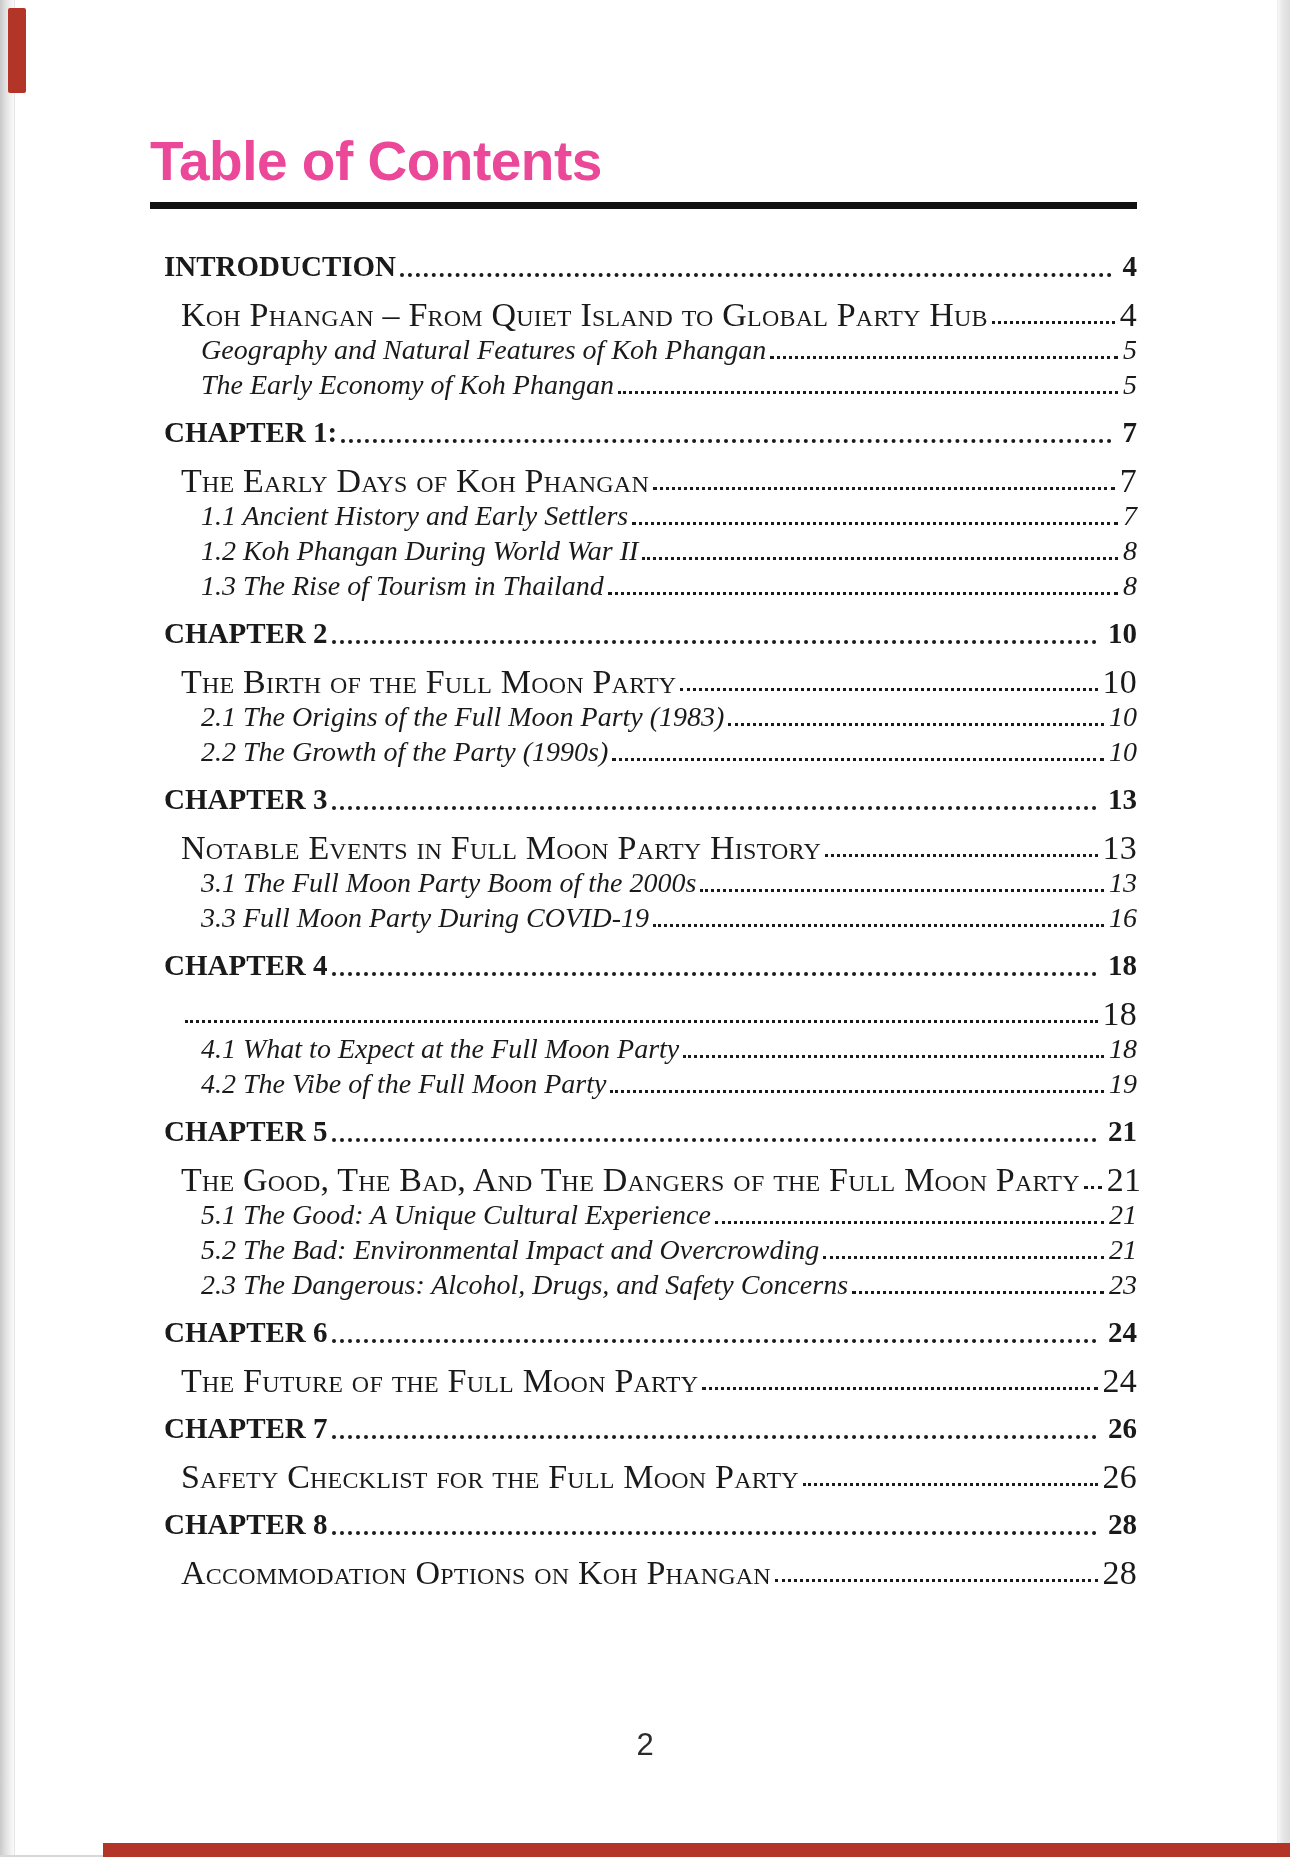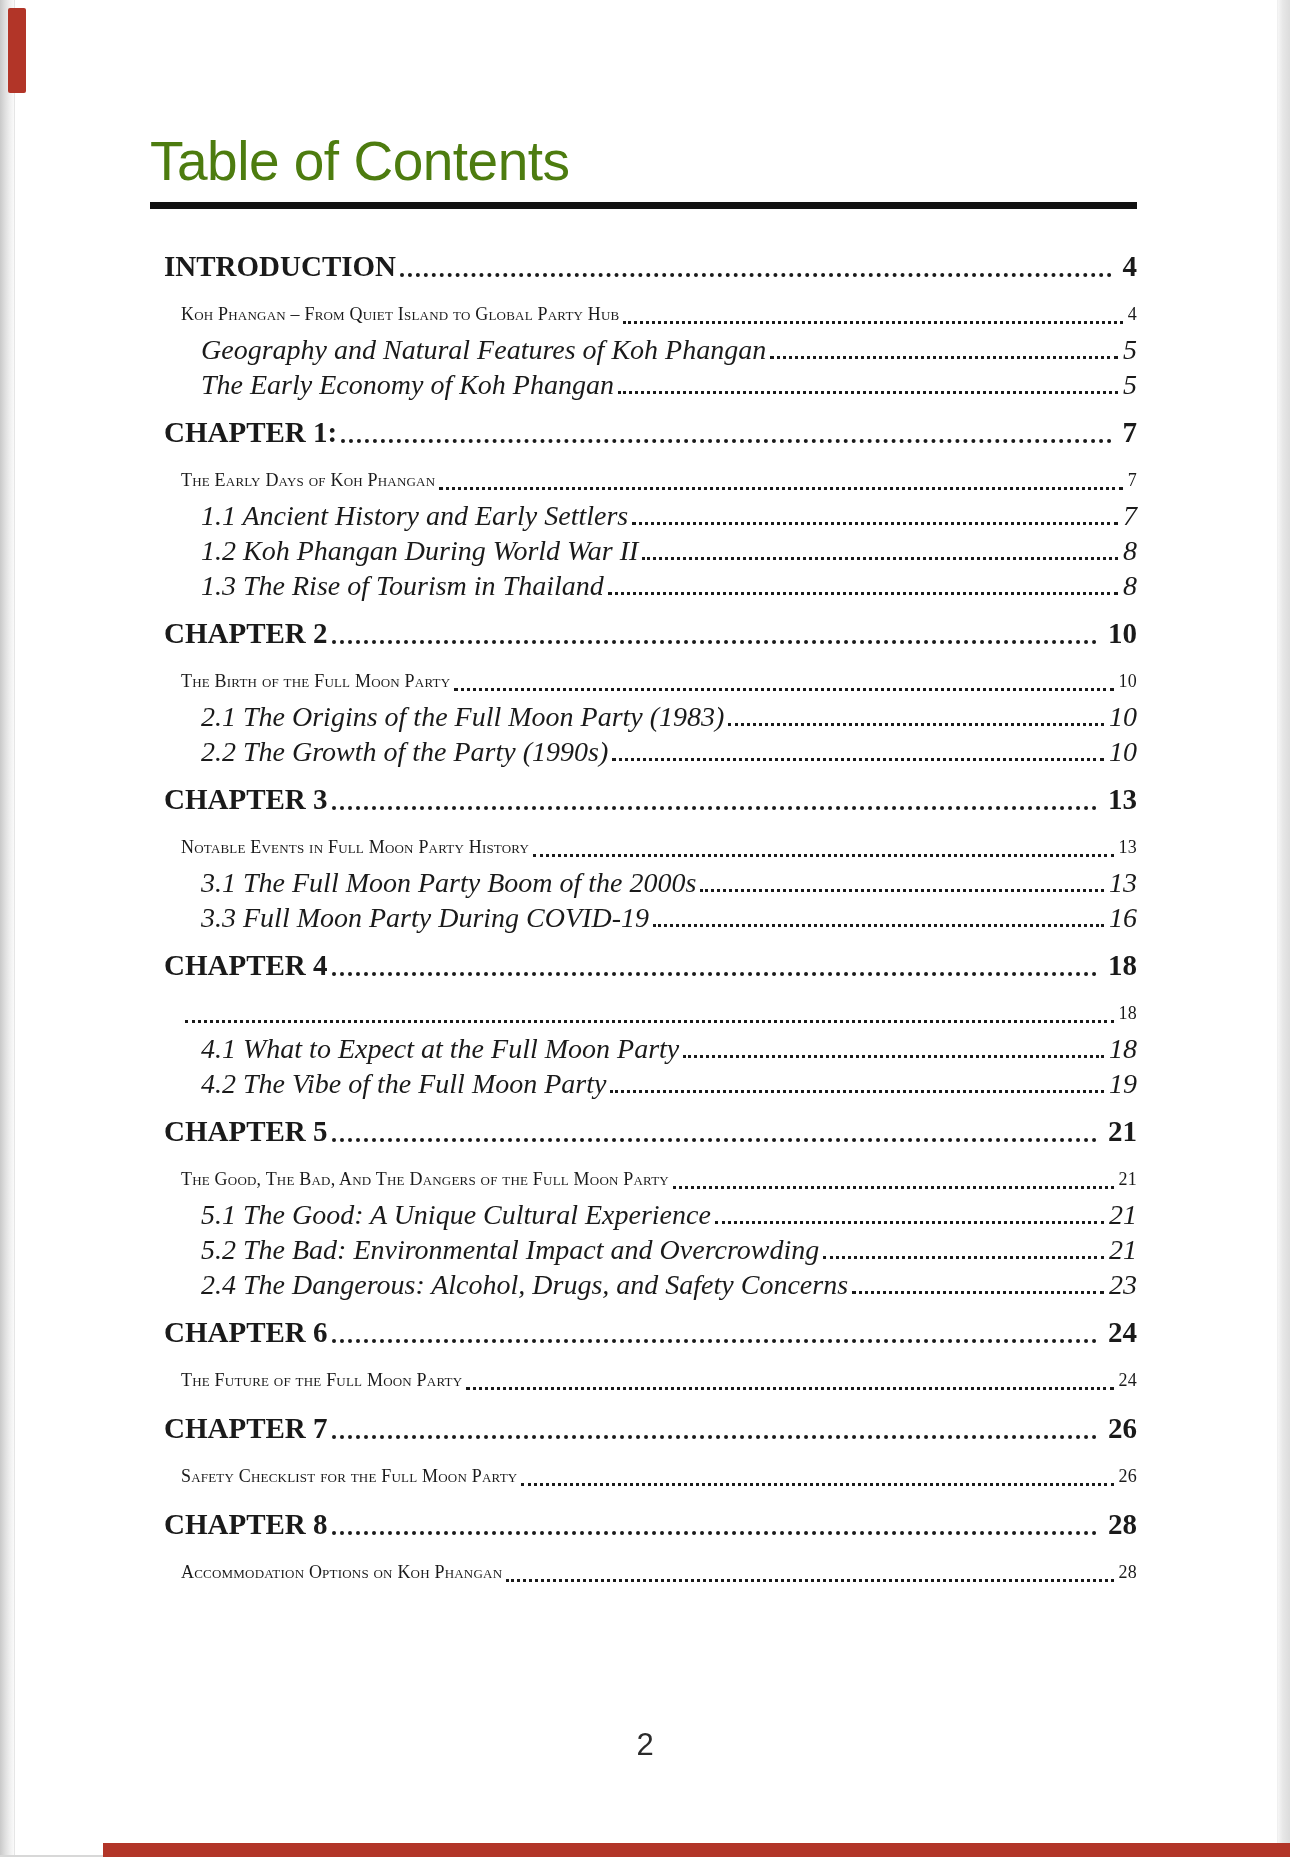--- a/index.html
+++ b/index.html
@@ -31,36 +31,36 @@
     position:absolute;left:8px;top:8px;width:18px;height:85px;
     border-radius:2px;
   }
   .marker-bottom{
     position:absolute;left:103px;right:0;bottom:0;height:14px;
   }
   
   .doc-header{position:absolute;left:150px;right:153px;top:133px;}
   .doc-title{
     font-family:"Liberation Sans", sans-serif;
-    font-weight:normal;
+    font-weight:bold;
     font-size:55px;
     line-height:56px;
     letter-spacing:-0.5px;
-    color:#4d7c0f;
+    color:#ec4899;
     margin:0;
   }
   .title-rule{height:7px;background:#111111;margin-top:13px;}
   
   .toc{position:absolute;left:164px;right:153px;top:236px;}
   .toc-row{
     display:flex;align-items:baseline;
     line-height:35px;font-size:27px;white-space:nowrap;
   }
   .toc-row.l1{font-weight:bold;font-size:29px;margin:13px 0;}
-  .toc-row.l2{font-variant:small-caps;font-size:18px;padding-left:17px;letter-spacing:0.2px;}
+  .toc-row.l2{font-variant:small-caps;font-size:34px;padding-left:17px;letter-spacing:0.2px;}
   .toc-row.l3{font-style:italic;font-size:28px;padding-left:37px;}
   .leader{
     flex:1;min-width:18px;
     align-self:flex-end;
     border-bottom:3px dotted #1a1a1a;
     margin:0 5px 8px 4px;
   }
   .toc-row.l1 .leader{border-bottom-width:4px;margin-right:11px;margin-bottom:7px;}
   .toc-page{flex:0 0 auto;}
   
@@ -202,21 +202,21 @@
       <span class="toc-label">5.1 The Good: A Unique Cultural Experience</span>
       <span class="leader"></span>
       <span class="toc-page">21</span>
     </div>
     <div class="toc-row l3">
       <span class="toc-label">5.2 The Bad: Environmental Impact and Overcrowding</span>
       <span class="leader"></span>
       <span class="toc-page">21</span>
     </div>
     <div class="toc-row l3">
-      <span class="toc-label">2.4 The Dangerous: Alcohol, Drugs, and Safety Concerns</span>
+      <span class="toc-label">2.3 The Dangerous: Alcohol, Drugs, and Safety Concerns</span>
       <span class="leader"></span>
       <span class="toc-page">23</span>
     </div>
     <div class="toc-row l1">
       <span class="toc-label">CHAPTER 6</span>
       <span class="leader"></span>
       <span class="toc-page">24</span>
     </div>
     <div class="toc-row l2">
       <span class="toc-label">The Future of the Full Moon Party</span>

